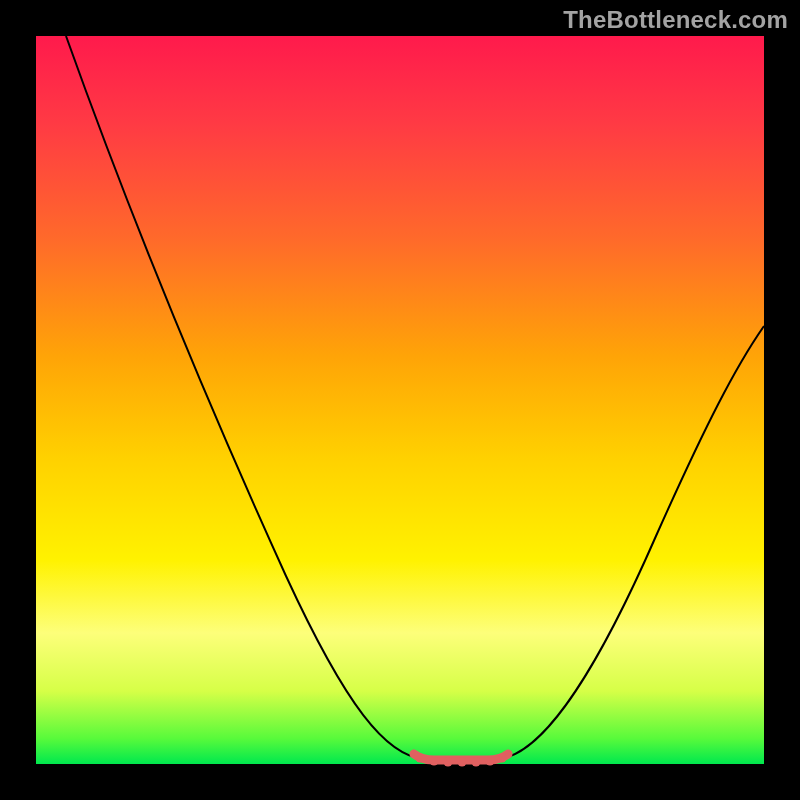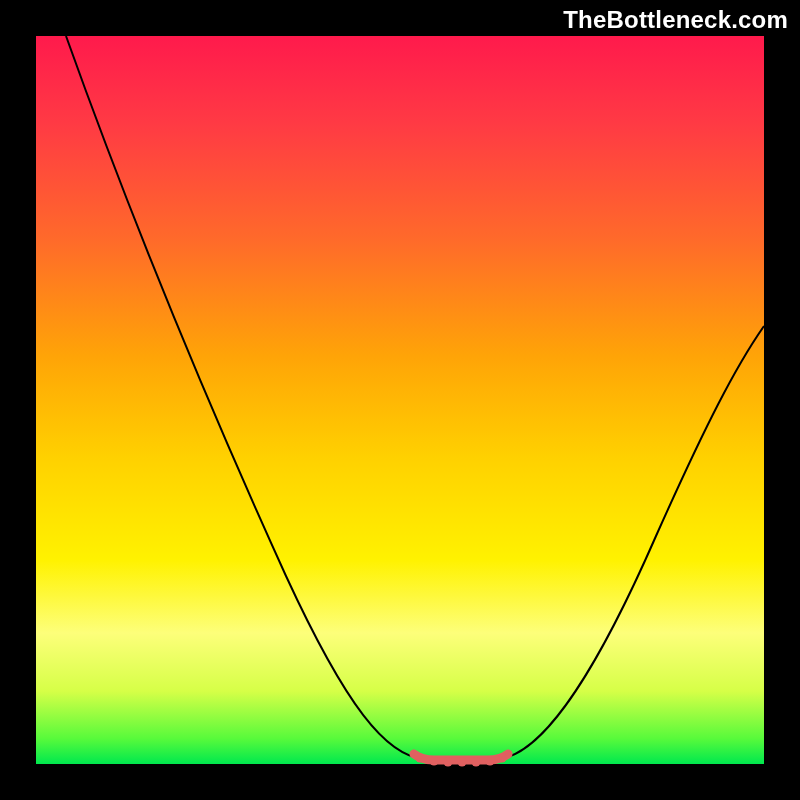--- a/index.html
+++ b/index.html
@@ -34,21 +34,21 @@
       #fdff7a 82%,
       #d6ff47 90%,
       #58fa3b 96.5%,
       #00e84e 100%
     );
   }
   .attribution {
     position: absolute;
     top: 6px;
     right: 12px;
-    color: #ffffff;
+    color: #a3a3a3;
     font-size: 24px;
     font-weight: 600;
     letter-spacing: 0.2px;
     user-select: none;
   }
   svg.curves {
     position: absolute;
     inset: 0;
     width: 728px;
     height: 728px;

